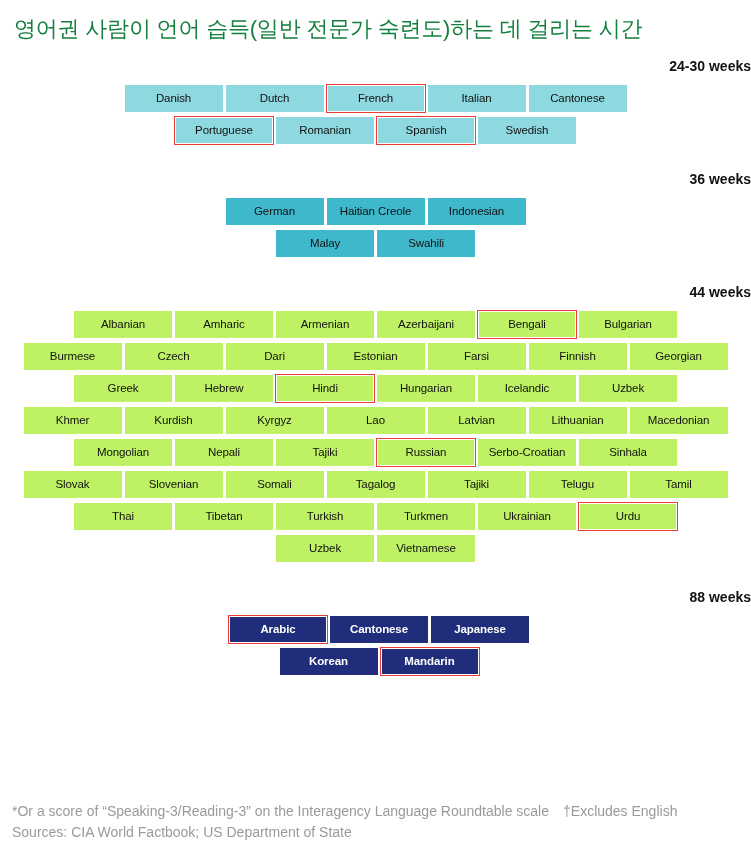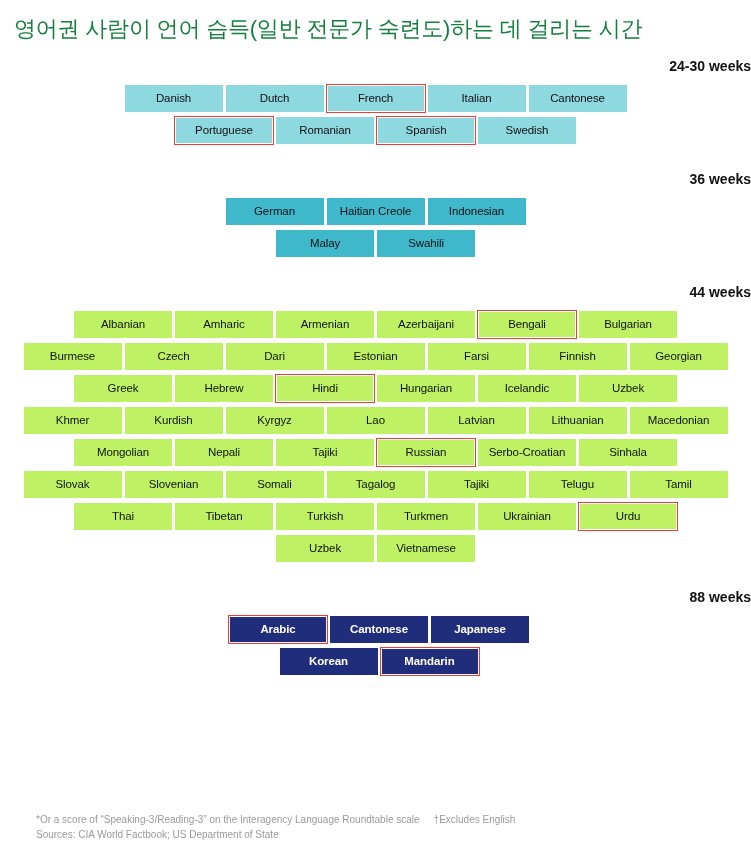--- a/index.html
+++ b/index.html
@@ -69,24 +69,24 @@
     outline: 1.5px solid #ef3b36;
     outline-offset: 0px;
   }
   .tier-44 .chip.hl { border-color: #ffffff; }
   #section-36 { margin-top: 22px; }
   #section-44 { margin-top: 22px; }
   #section-88 { margin-top: 22px; padding-left: 7px; }
 
   #footer {
     position: absolute;
-    left: 36px;
+    left: 12px;
     bottom: 22px;
     color: #9a9a9a;
-    font-size: 10px;
+    font-size: 14px;
     line-height: 1.45;
   }
   #footer .line { white-space: nowrap; }
   #footer .dagger { margin-left: 14px; }
 </style>
 </head>
 <body>
 
 <div id="page-title">영어권 사람이 언어 습득(일반 전문가 숙련도)하는 데 걸리는 시간</div>
 

